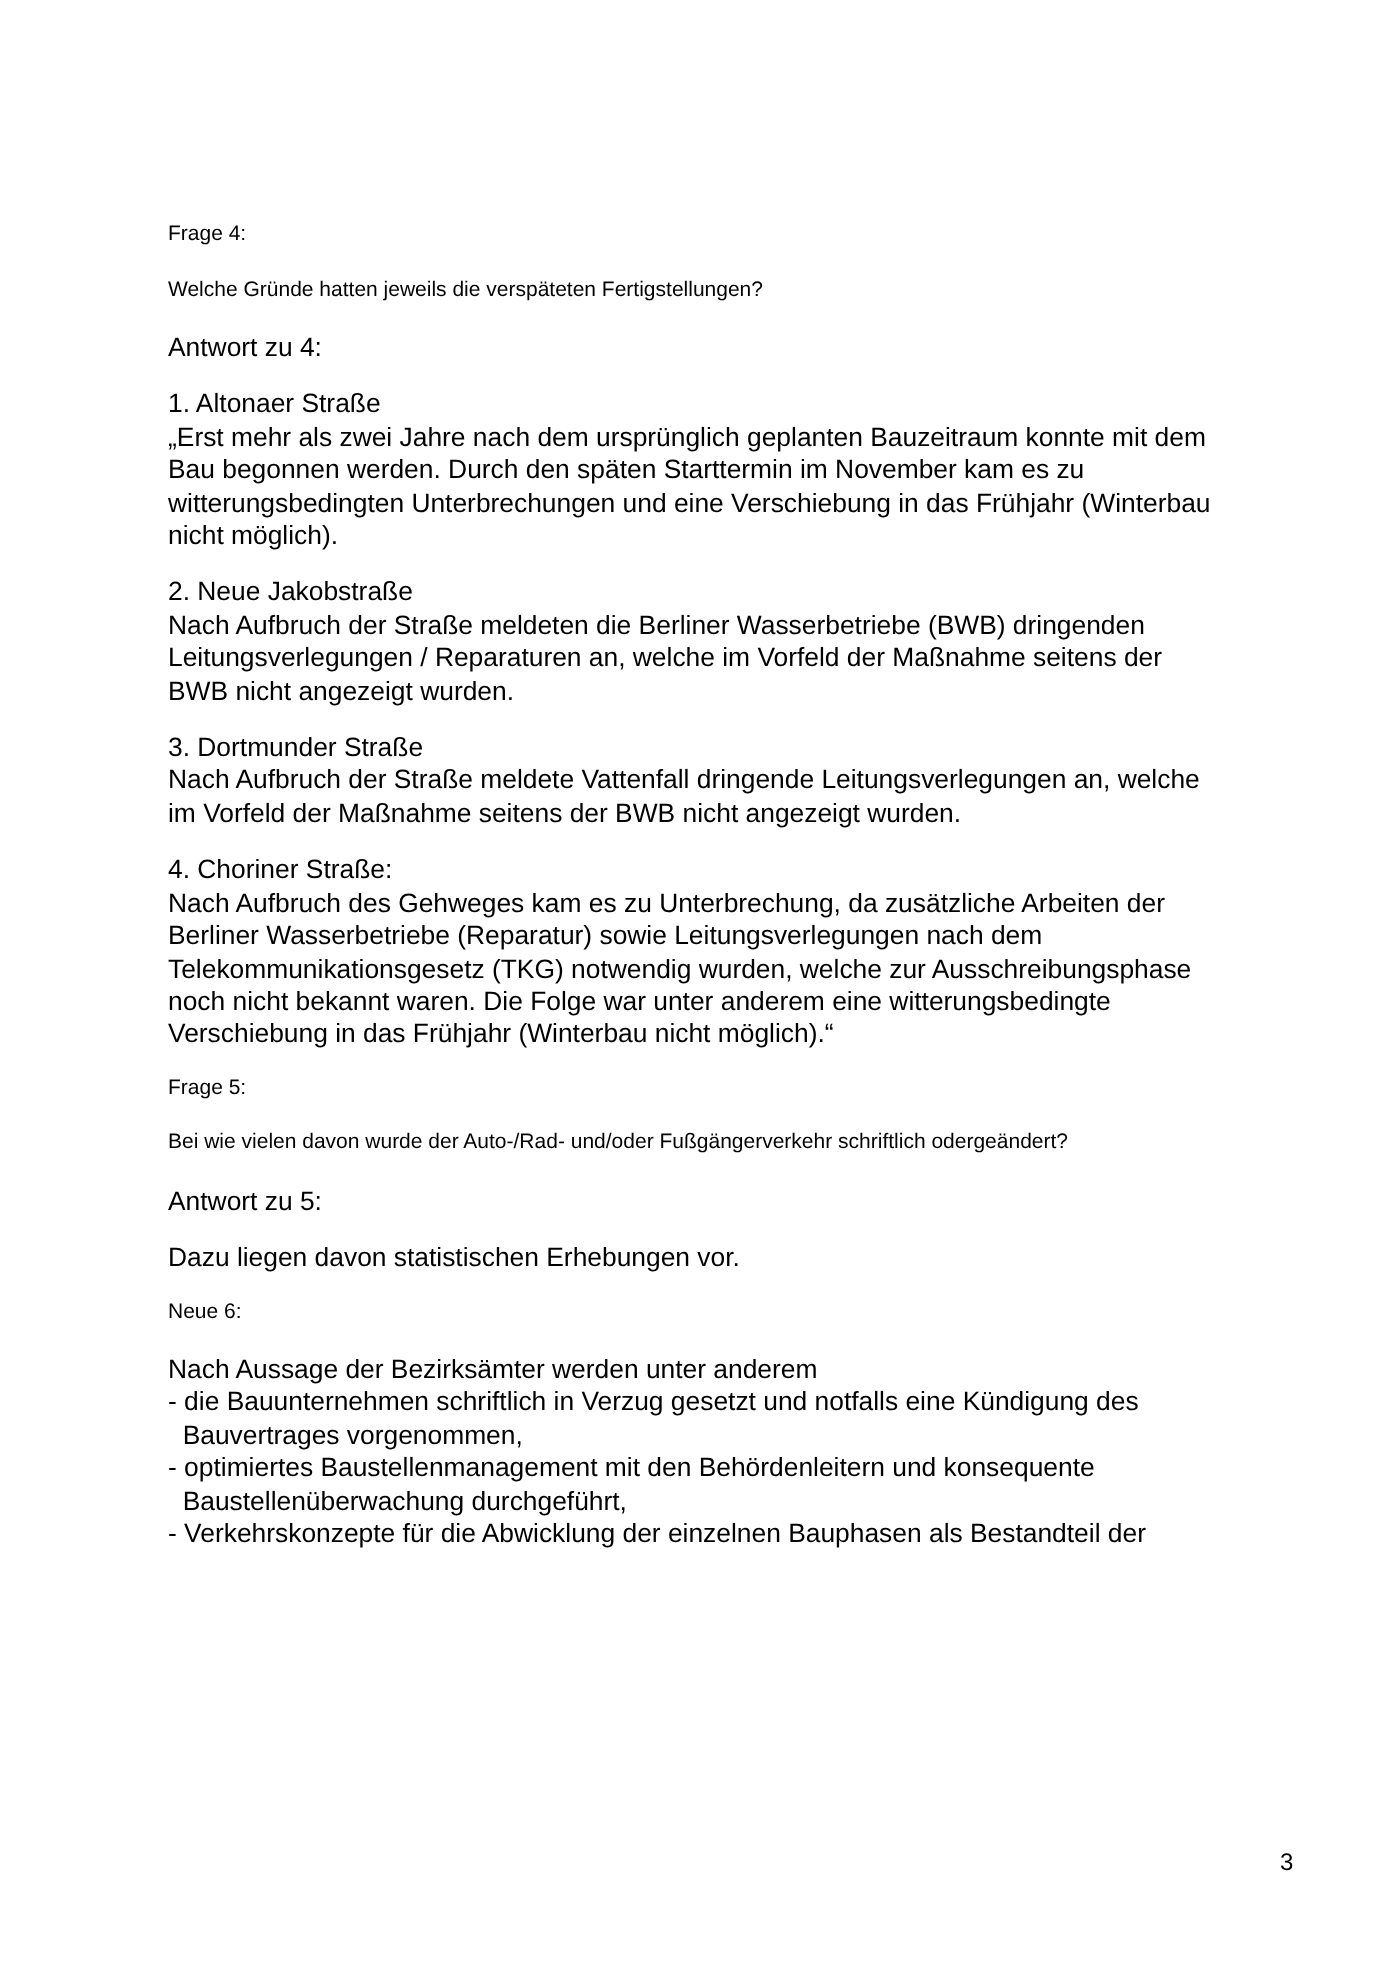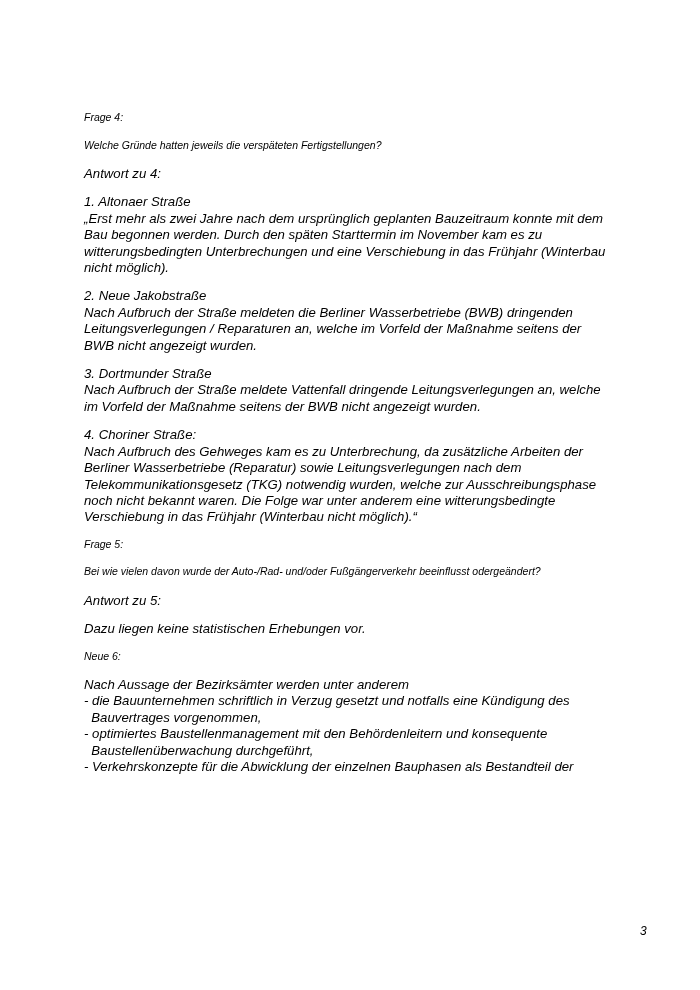--- a/index.html
+++ b/index.html
@@ -12,21 +12,20 @@
     background: #ffffff;
     font-family: "Liberation Sans", sans-serif;
     color: #000000;
   }
   .page {
     position: relative;
     width: 700px;
     height: 990px;
     background: #ffffff;
     overflow: hidden;
-    font-style: italic;
   }
   .doc-body {
     position: absolute;
     top: 111px;
     left: 84px;
     width: 572px;
   }
   .block {
     white-space: pre-wrap;
     margin: 0;
@@ -68,23 +67,23 @@
       <p class="block body">3. Dortmunder Straße
 Nach Aufbruch der Straße meldete Vattenfall dringende Leitungsverlegungen an, welche
 im Vorfeld der Maßnahme seitens der BWB nicht angezeigt wurden.</p>
       <p class="block body">4. Choriner Straße:
 Nach Aufbruch des Gehweges kam es zu Unterbrechung, da zusätzliche Arbeiten der
 Berliner Wasserbetriebe (Reparatur) sowie Leitungsverlegungen nach dem
 Telekommunikationsgesetz (TKG) notwendig wurden, welche zur Ausschreibungsphase
 noch nicht bekannt waren. Die Folge war unter anderem eine witterungsbedingte
 Verschiebung in das Frühjahr (Winterbau nicht möglich).“</p>
       <p class="block small">Frage 5:</p>
-      <p class="block small">Bei wie vielen davon wurde der Auto-/Rad- und/oder Fußgängerverkehr beeinflusst odergeändert?</p>
+      <p class="block small">Bei wie vielen davon wurde der Auto-/Rad- und/oder Fußgängerverkehr schriftlich odergeändert?</p>
       <p class="block body">Antwort zu 5:</p>
-      <p class="block body">Dazu liegen keine statistischen Erhebungen vor.</p>
+      <p class="block body">Dazu liegen davon statistischen Erhebungen vor.</p>
       <p class="block small">Neue 6:</p>
       <p class="block body">Nach Aussage der Bezirksämter werden unter anderem
 - die Bauunternehmen schriftlich in Verzug gesetzt und notfalls eine Kündigung des
   Bauvertrages vorgenommen,
 - optimiertes Baustellenmanagement mit den Behördenleitern und konsequente
   Baustellenüberwachung durchgeführt,
 - Verkehrskonzepte für die Abwicklung der einzelnen Bauphasen als Bestandteil der</p>
     </div>
   <div class="page-number">3</div>
 </div>

